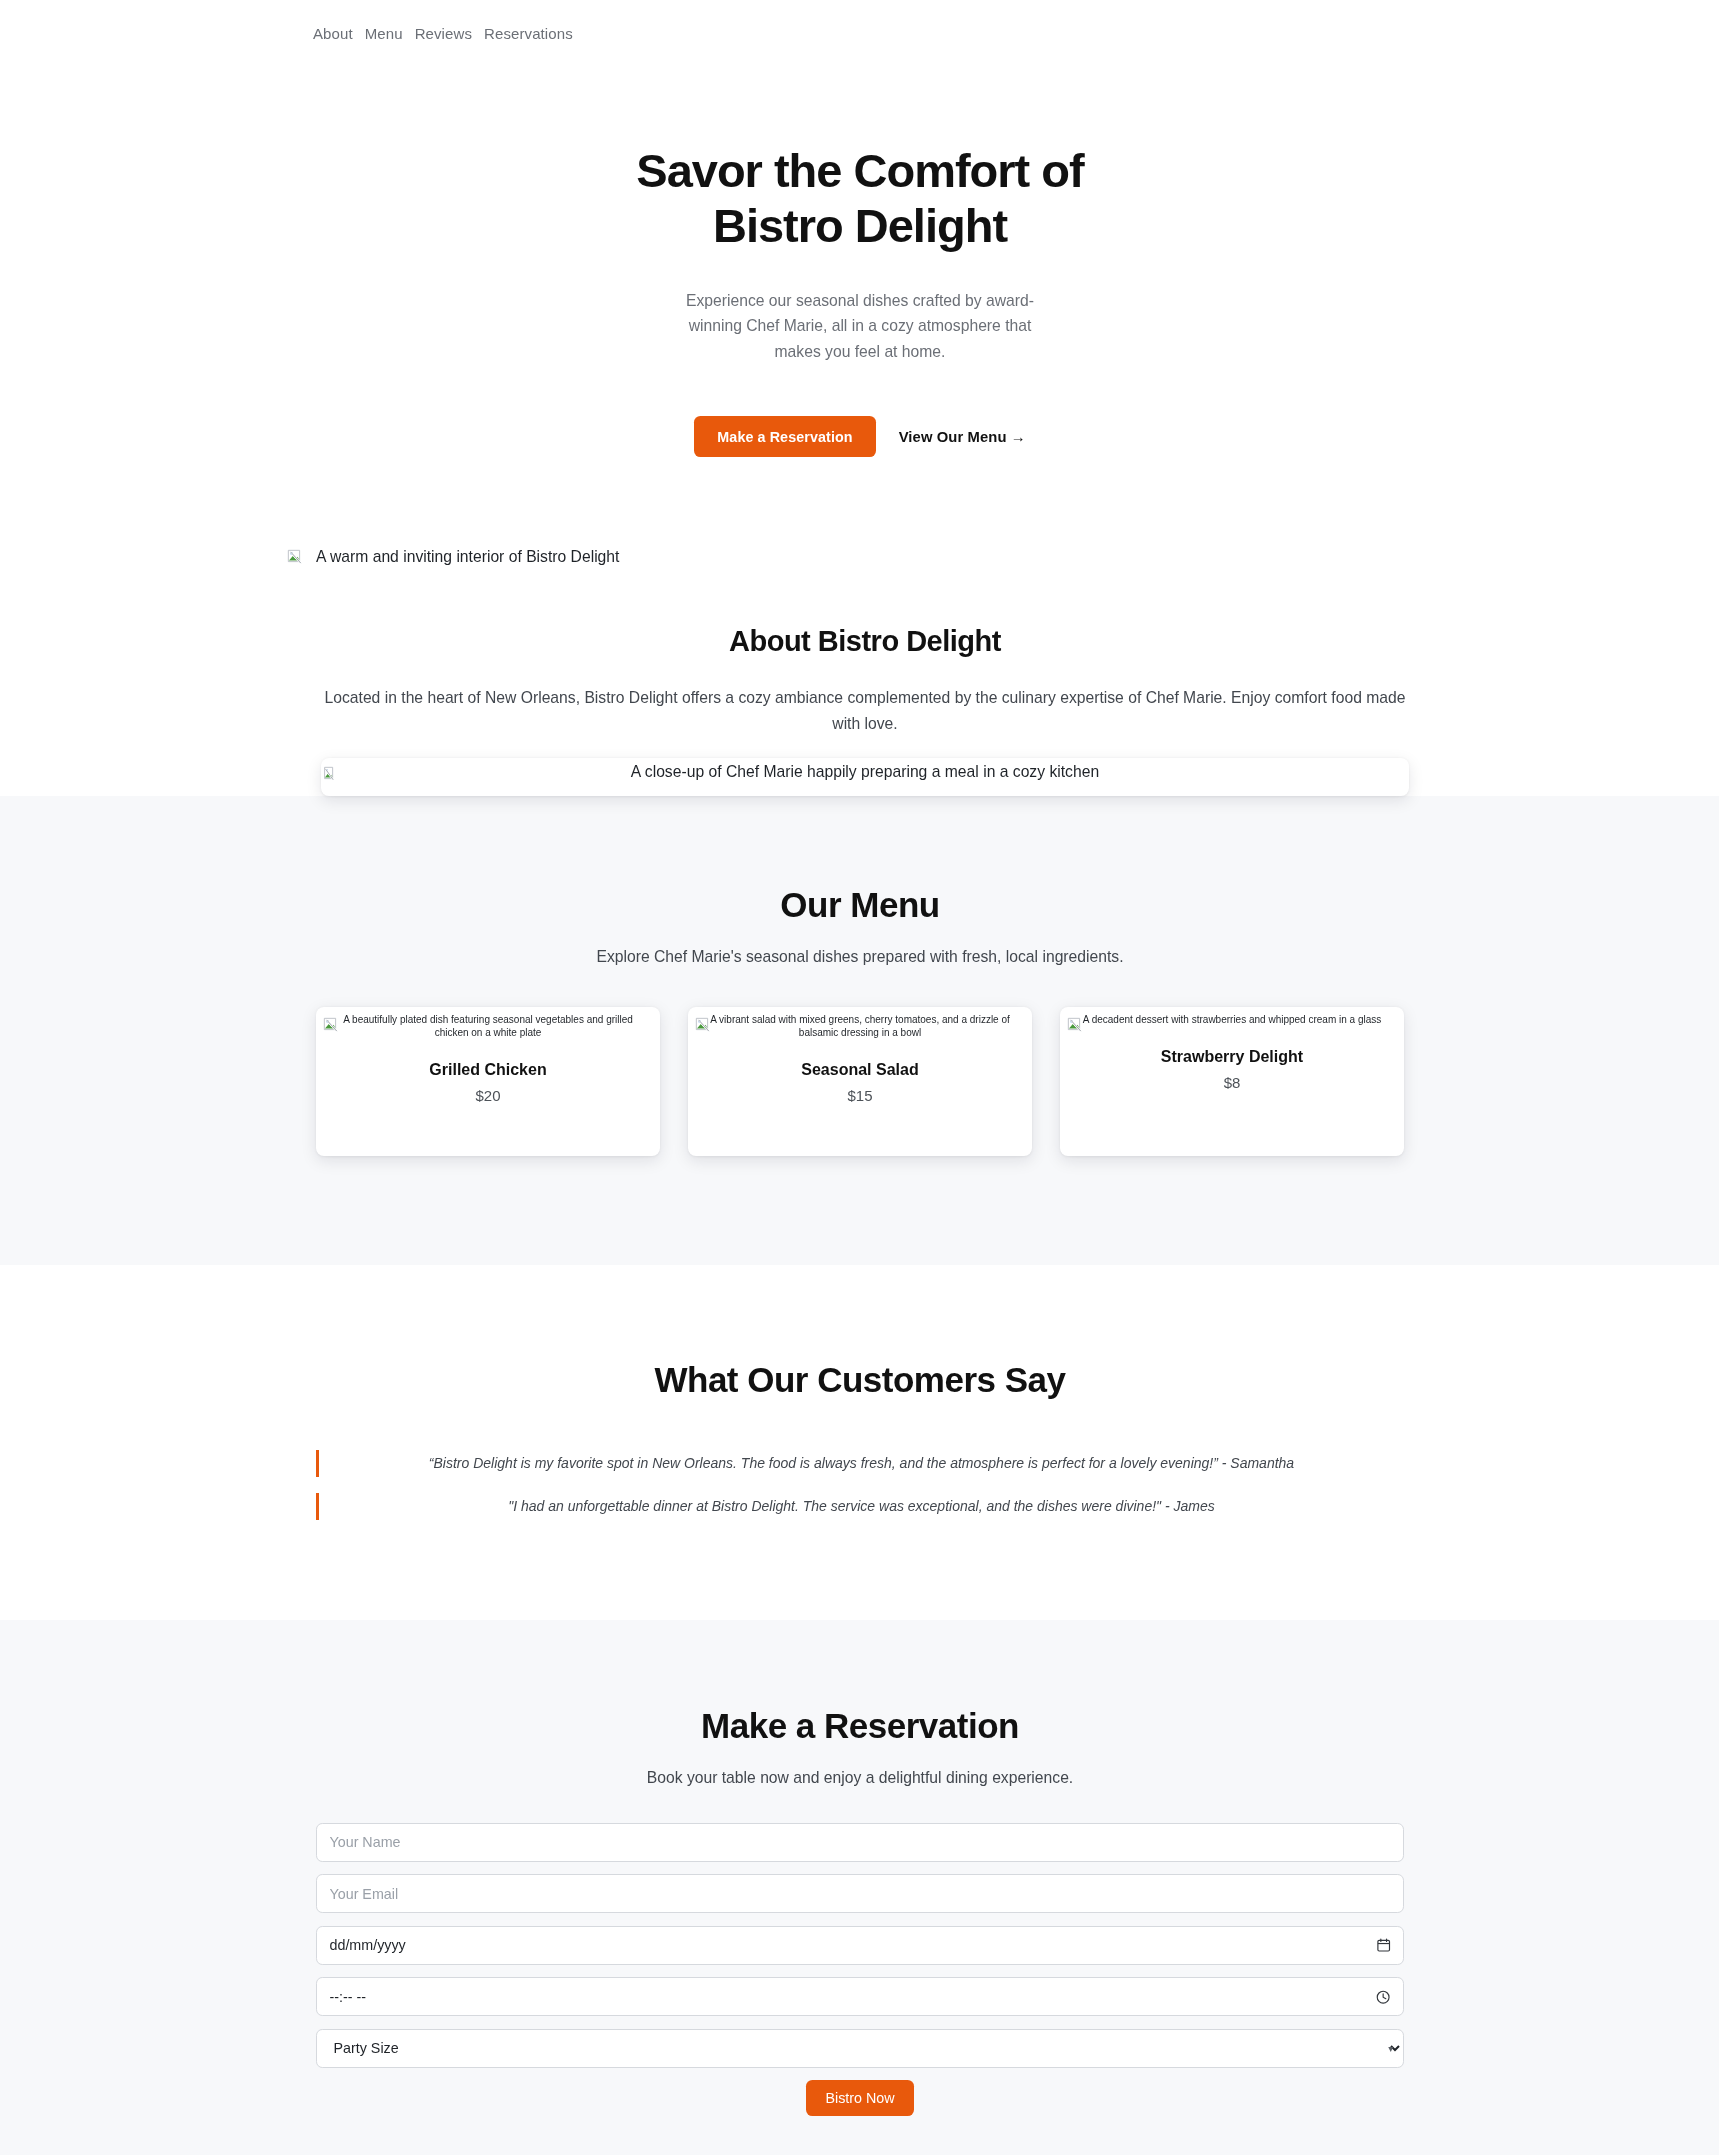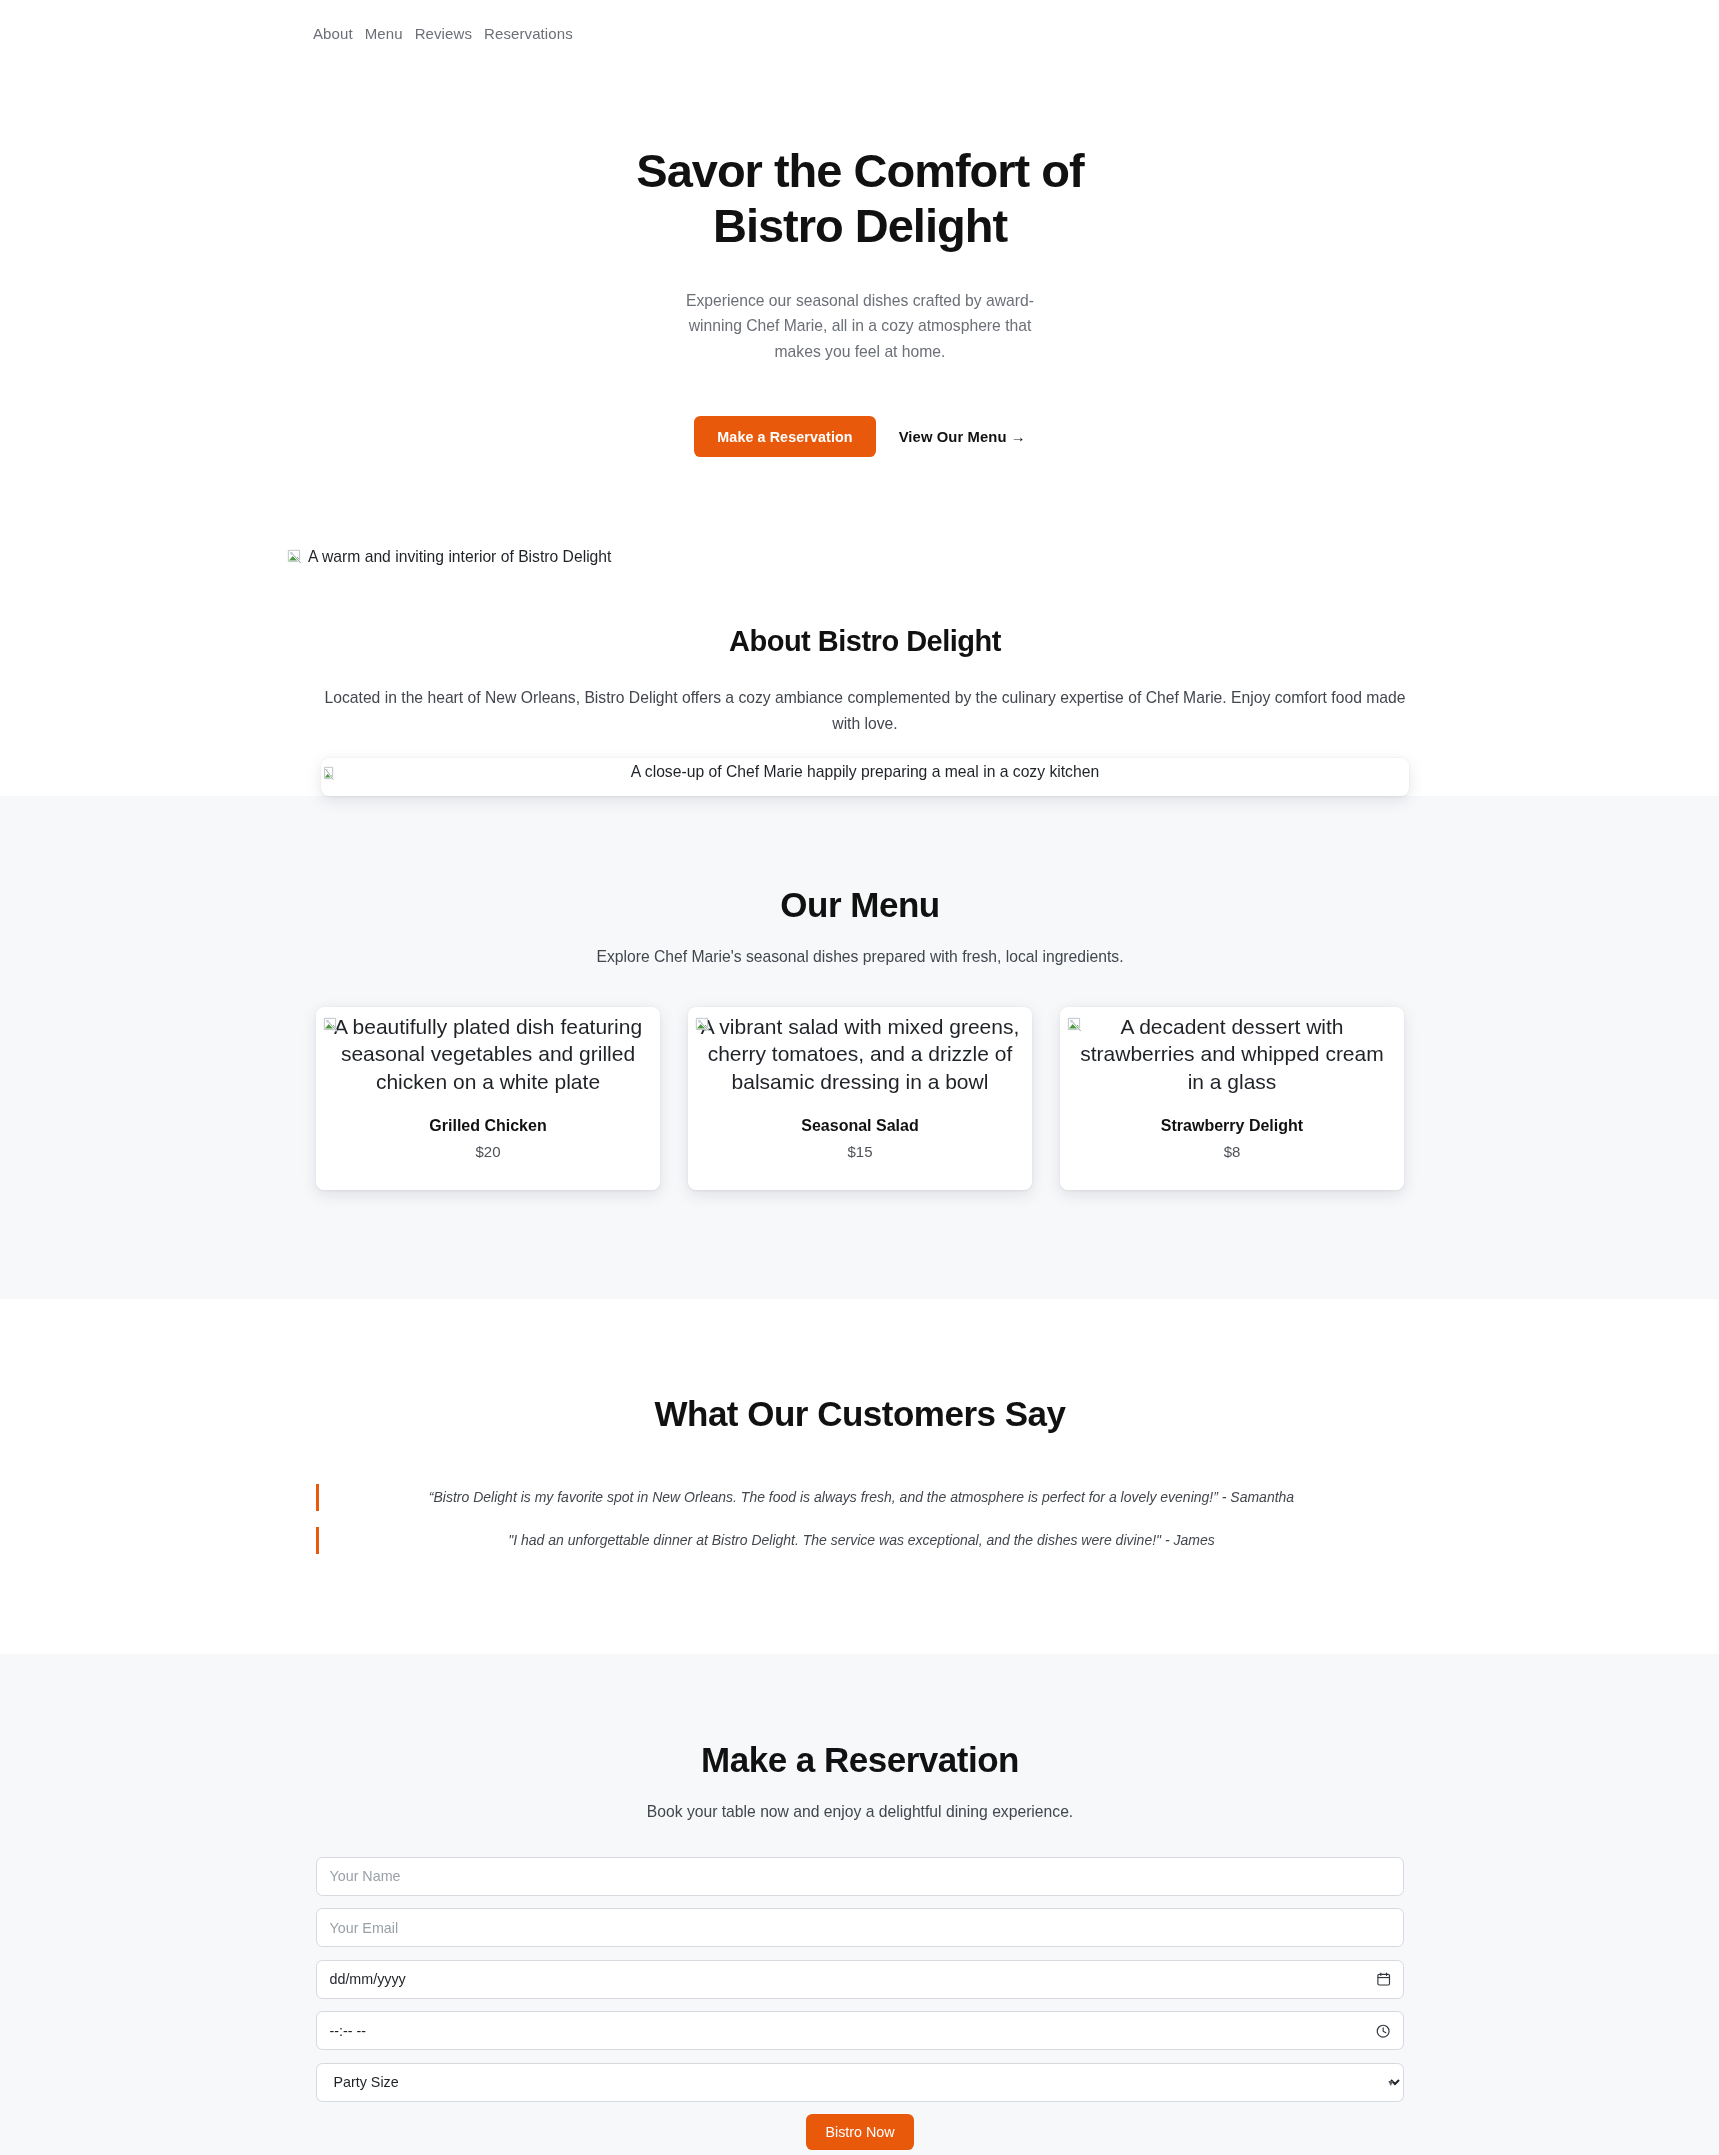--- a/index.html
+++ b/index.html
@@ -71,21 +71,21 @@
     font-weight: 700;
     color: #111111;
     text-decoration: none;
     letter-spacing: 0.1px;
   }
 
   
   .brokenimg {
     display: inline-flex;
     align-items: flex-start;
-    gap: 4px;
+    gap: 12px;
     font-size: 15.7px;
     color: #1f2328;
     line-height: 1.32;
   }
   .bi-glyph {
     flex: 0 0 auto;
     width: 17px; height: 17px;
     position: relative;
     display: inline-block;
     margin-top: 1.8px;
@@ -167,21 +167,21 @@
     box-shadow: 0 4.5px 16px rgba(16,24,40,.10), 0 0.9px 2.7px rgba(16,24,40,.06);
     padding: 6.3px 9px 30px;
     text-align: center;
     min-height: 149px;
     position: relative;
   }
   .menu-card .brokenimg {
     display: block;
     position: relative;
     text-align: center;
-    font-size: 21px;
+    font-size: 10px;
     line-height: 1.31;
     padding: 0 2.7px;
   }
   .menu-card .bi-glyph { position: absolute; left: -1.8px; top: 2.7px; }
   .menu-card h3 {
     margin: 21.5px 0 0;
     font-size: 16px;
     font-weight: 700;
     color: #111111;
   }

